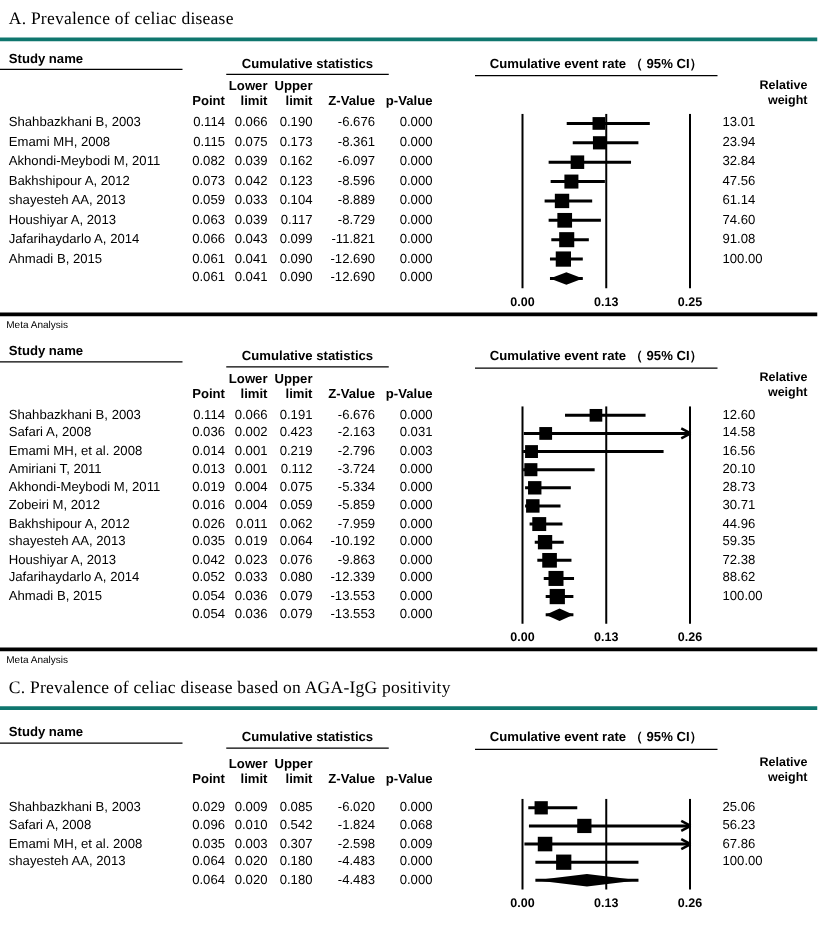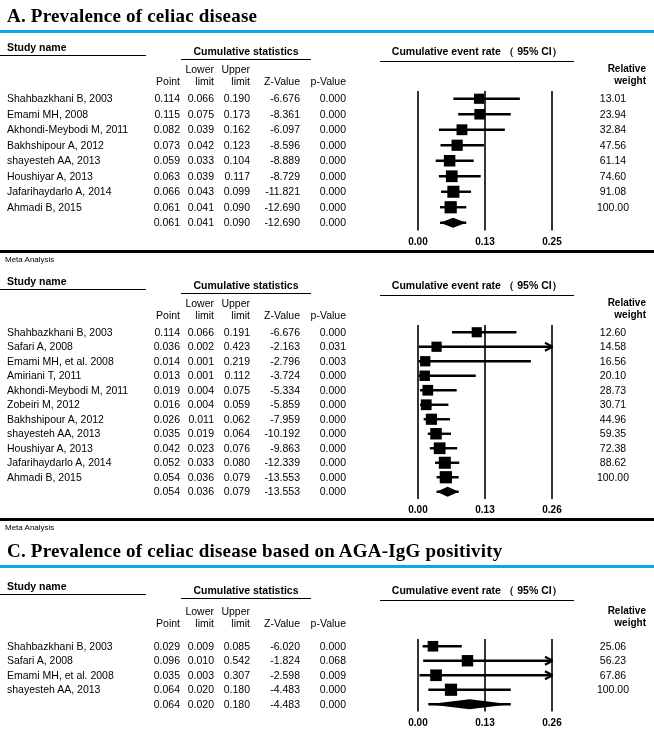--- a/index.html
+++ b/index.html
@@ -1,42 +1,42 @@
 <!DOCTYPE html>
 <html><head>
 <meta charset="utf-8">
 <style>
   html,body{margin:0;padding:0;background:#ffffff;}
   body{width:654px;height:750px;overflow:hidden;color:#000;font-family:"Liberation Sans",sans-serif;}
   .panel{width:654px;}
-  .title{font-family:"Liberation Serif",serif;font-weight:bold;font-size:19px;line-height:22px;
-         padding:5px 0 3px 7px;border-bottom:3px solid #0ea5e9;letter-spacing:.2px;}
+  .title{font-family:"Liberation Serif",serif;font-weight:normal;font-size:14px;line-height:22px;
+         padding:5px 0 3px 7px;border-bottom:3px solid #0f766e;letter-spacing:.2px;}
   .hdr{margin-top:8px;}
   .hdr-row1{display:flex;align-items:flex-start;height:17px;justify-content:center;}
   .hdr-study{width:146px;box-sizing:border-box;padding:0 0 2px 7px;border-bottom:1.5px solid #000;
              font-weight:bold;font-size:10.5px;}
   .hdr-cumstat{width:200px;text-align:center;}
   .hdr-plot{width:202px;text-align:center;}
   .underlined{display:inline-block;border-bottom:1.5px solid #000;padding:0 12px 2px;
               font-weight:bold;font-size:10.5px;}
   .spacer30{width:30px;}
   .wt-spacer{width:76px;}
   .hdr-row2{display:flex;align-items:flex-end;margin:5px 0 4px;}
   .colhdr-grid{width:376px;display:grid;grid-template-columns:146px 34px 34px 36px 50px 46px;align-items:end;}
-  .colhdr{text-align:right;font-weight:normal;font-size:10.5px;line-height:12px;white-space:pre-line;}
+  .colhdr{text-align:right;font-weight:bold;font-size:10.5px;line-height:12px;white-space:pre-line;}
   .plot-gap{width:202px;}
   .wt-hdr{width:76px;box-sizing:border-box;padding-right:8px;text-align:right;font-weight:bold;
           font-size:10px;line-height:12px;white-space:pre-line;}
   .body-flex{display:flex;align-items:flex-start;}
   .rows-grid{width:376px;display:grid;grid-template-columns:146px 34px 34px 36px 50px 46px;}
   .cell{font-size:10.5px;white-space:nowrap;}
   .cell.study{padding-left:7px;}
   .cell.num{text-align:right;}
   .plot-area{width:202px;}
-  .wt-col{width:76px;box-sizing:border-box;padding-right:6px;text-align:center;font-size:10.5px;}
+  .wt-col{width:76px;box-sizing:border-box;padding-right:6px;text-align:left;font-size:10.5px;}
   .sep{border-top:3.5px solid #000;margin-top:1px;}
   .meta{font-size:8px;font-weight:normal;padding:2px 0 3px 5px;}
   
   .panel-c .hdr{margin-top:12px;}
   .panel-c .hdr-row2{margin:8px 0 10px;}
   svg{display:block;}
 </style>
 </head>
 <body>
 

